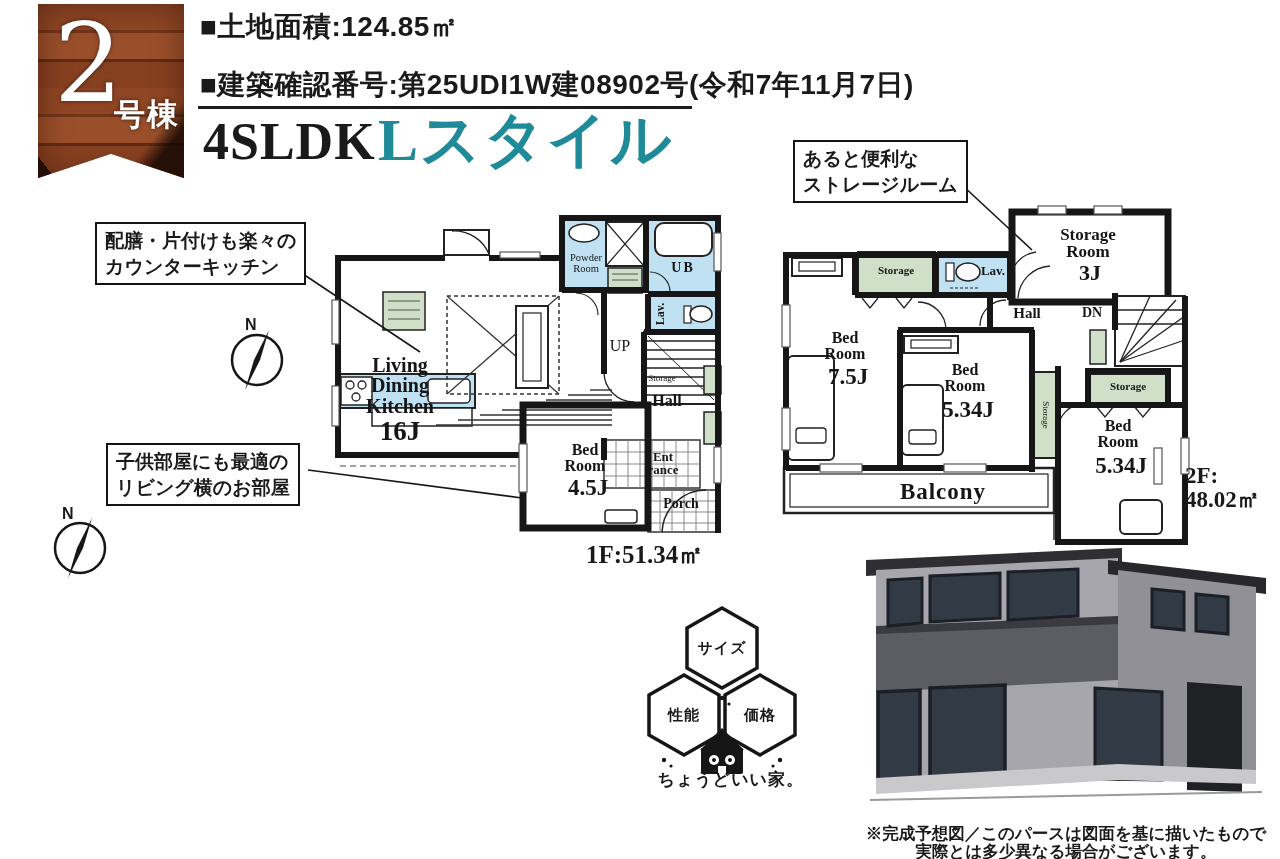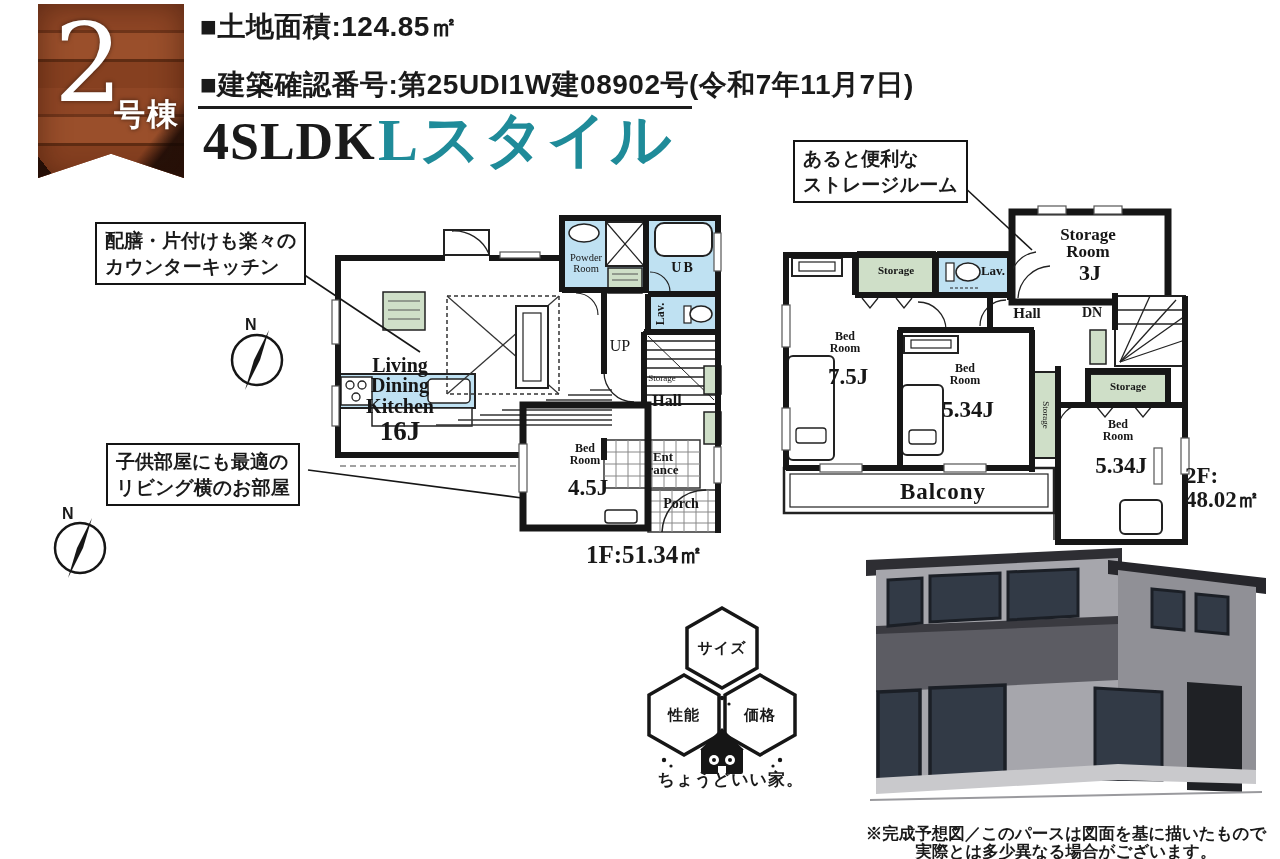--- a/index.html
+++ b/index.html
@@ -25,21 +25,21 @@
   #plan-type{position:absolute;left:203px;top:112px;font-family:"Liberation Serif",serif;
     font-weight:bold;font-size:52px;letter-spacing:1px;}
   #style-name{position:absolute;left:378px;top:100px;font-family:"Liberation Serif",serif;
     font-weight:bold;font-size:60px;color:#1f8b99;letter-spacing:2px;}
   
   .callout{position:absolute;border:2px solid #141414;background:#fff;padding:4px 8px;
     font-weight:bold;font-size:19px;line-height:1.35;white-space:pre-line;z-index:5;}
   
   .lbl{position:absolute;font-family:"Liberation Serif",serif;color:#161616;text-align:center;
     white-space:pre-line;transform:translate(-50%,0);z-index:4;line-height:1.02;}
-  .rname{font-size:12px;font-weight:bold;}
+  .rname{font-size:16px;font-weight:bold;}
   .rsize{font-size:23px;font-weight:bold;}
   .tiny{font-size:9px;}
   .north{position:absolute;font-weight:bold;font-size:16px;z-index:4;}
   
   .hexlbl{position:absolute;transform:translate(-50%,-50%);font-weight:bold;font-size:15px;
     letter-spacing:1px;z-index:5;}
   #tagline{position:absolute;left:652px;top:768px;width:152px;text-align:right;font-weight:bold;
     font-size:17px;letter-spacing:1px;z-index:5;}
   
   #disclaimer{position:absolute;left:856px;top:824px;width:420px;text-align:center;font-weight:bold;

